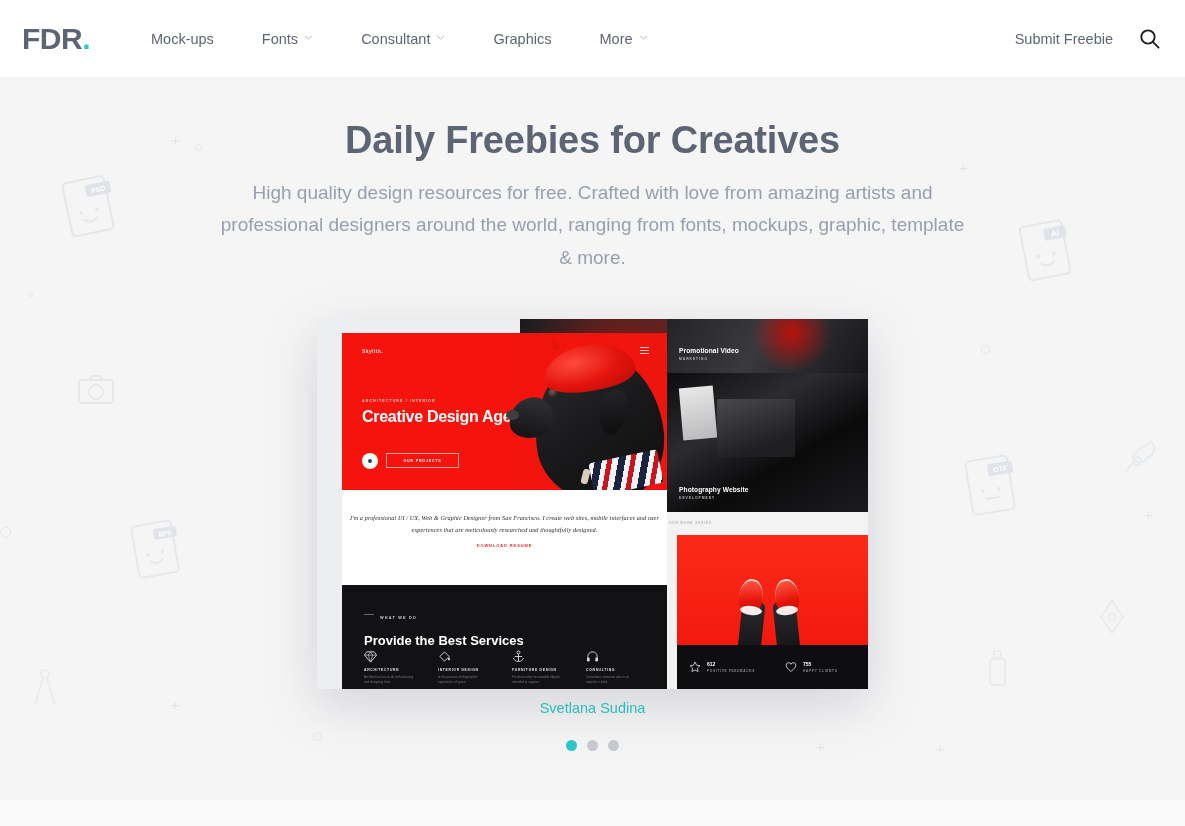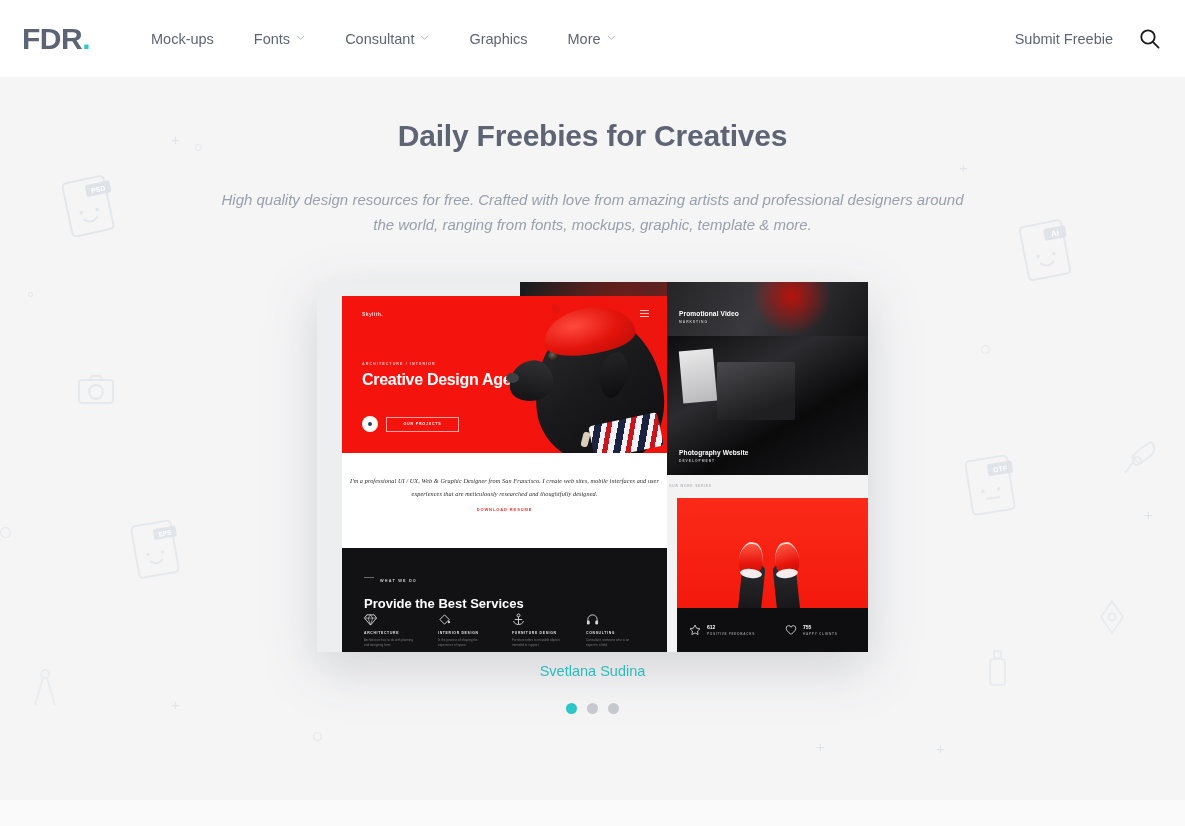--- a/index.html
+++ b/index.html
@@ -17,44 +17,44 @@
     height: 77px; width: 100%;
     background: #ffffff;
     display: flex; align-items: center;
     padding: 0 25px 0 22px;
   }
   .logo {
     font-size: 30px; font-weight: bold; letter-spacing: -0.5px;
     color: #5d6575; user-select: none; line-height: 1;
   }
   .logo .dot { color: #2ec8c8; }
-  .nav { display: flex; align-items: center; margin-left: 45px; gap: 8px; }
+  .nav { display: flex; align-items: center; margin-left: 45px; gap: 16px; }
   .nav-item {
     display: flex; align-items: center; gap: 6px;
     padding: 0 16px; font-size: 14.5px; color: #5d6575;
     cursor: pointer; white-space: nowrap;
   }
   .chev { display: inline-block; width: 9px; height: 9px; position: relative; top: -1px; }
   .chev svg { display: block; }
   .header-right { margin-left: auto; display: flex; align-items: center; gap: 26px; }
   .submit-link { font-size: 14.5px; color: #5d6575; cursor: pointer; white-space: nowrap; }
   .search-btn { cursor: pointer; display: flex; align-items: center; }
 
   
   .hero {
     position: relative; z-index: 10;
     width: 100%; padding-top: 40px; text-align: center;
   }
   .hero-title {
-    font-size: 30px; font-weight: bold; color: #5d6575;
+    font-size: 38px; font-weight: bold; color: #5d6575;
     letter-spacing: -0.2px; line-height: 1.25;
   }
   .hero-sub {
-    margin: 32px auto 0; width: 760px;
-    font-size: 15px; line-height: 1.72; color: #98a0ad; font-style: italic;
+    margin: 12px auto 0; width: 760px;
+    font-size: 19px; line-height: 1.72; color: #98a0ad;
   }
 
   
   .showcase { position: relative; z-index: 10; margin-top: 44px; text-align: center; }
   .shot-wrap {
     position: relative; width: 551px; height: 370px;
     margin: 0 auto; filter: drop-shadow(0 16px 26px rgba(40,45,60,0.17));
   }
   .shot { position: absolute; inset: 0; overflow: hidden; background: #eceef0; }
 

